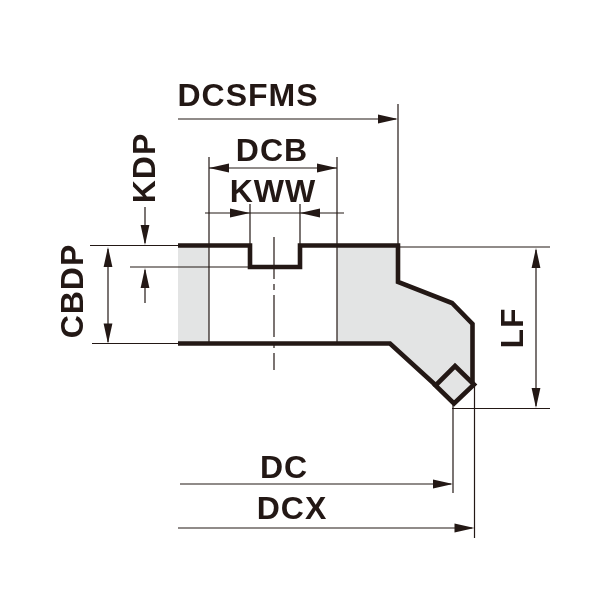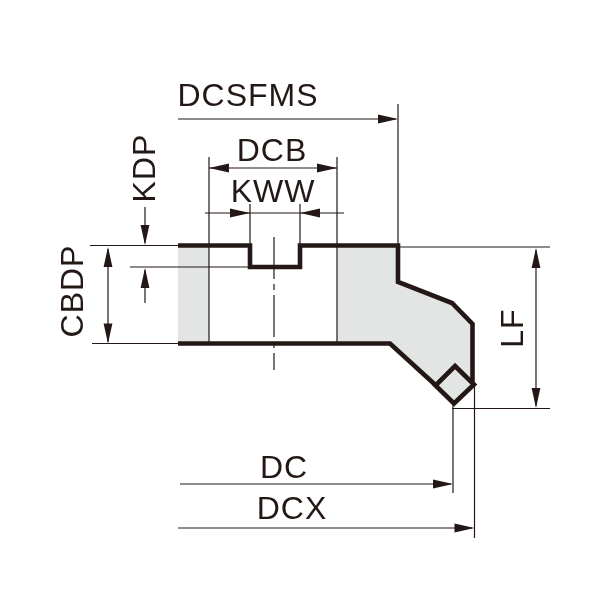--- a/index.html
+++ b/index.html
@@ -1,16 +1,16 @@
 <!DOCTYPE html>
 <html><head>
 <meta charset="utf-8">
 <style>
   html,body{margin:0;padding:0;background:#ffffff;}
-  .stage{position:relative;width:600px;height:600px;background:#ffffff;overflow:hidden;}
+  .stage{position:relative;width:600px;height:600px;background:#ffffff;overflow:hidden;font-weight:bold;}
   svg{display:block;}
   text{font-family:"Liberation Sans", sans-serif;font-size:32px;fill:#231815;letter-spacing:1px;}
 </style>
 </head>
 <body>
 
 <div class="stage">
 <svg width="600" height="600" viewBox="0 0 600 600">
 
   <g>

